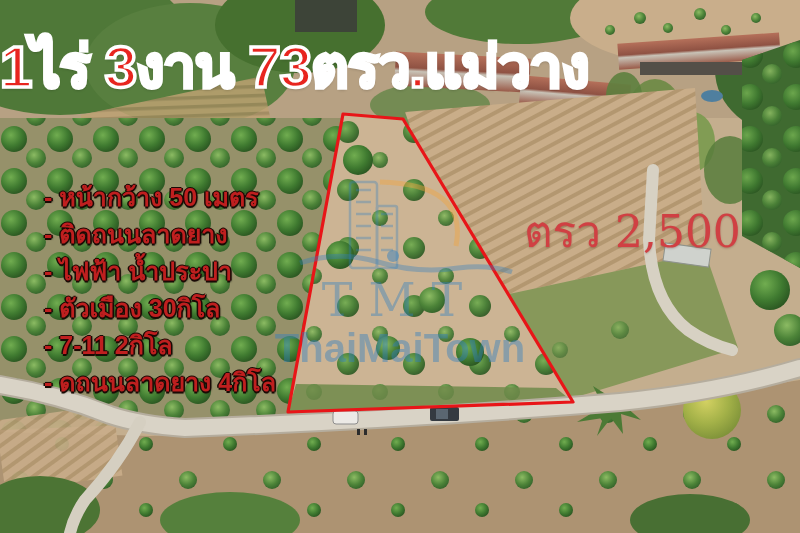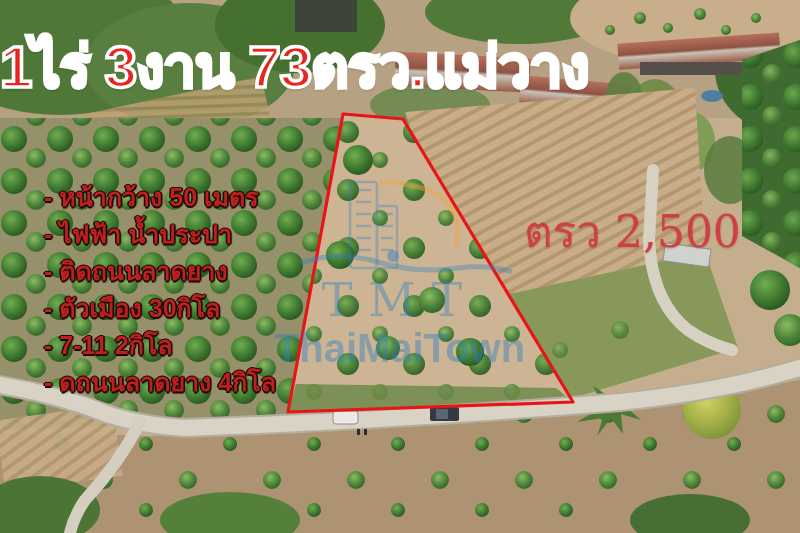--- a/index.html
+++ b/index.html
@@ -191,22 +191,22 @@
     <path d="M300,263 Q338,250 378,262 Q418,274 458,268 Q488,264 512,272" stroke="#2f7fc1" stroke-width="5" fill="none" opacity=".38"></path>
     <circle cx="393" cy="256" r="6" fill="#2f7fc1" opacity=".5"></circle>
     <text x="400" y="316" text-anchor="middle" font-family="DejaVu Serif, serif" font-size="46" letter-spacing="16" fill="#2f7fc1" opacity=".42">TMT</text>
     <text x="400" y="362" text-anchor="middle" font-family="Liberation Sans, sans-serif" font-size="40" font-weight="bold" fill="#2f7fc1" opacity=".45">ThaiMaiTown</text>
   </svg>
 
   <div class="overlay-title">1ไร่ 3งาน 73ตรว.แม่วาง</div>
 
   <ul class="feature-list">
     <li>- หน้ากว้าง 50 เมตร</li>
+    <li>- ติดถนนลาดยาง</li>
     <li>- ไฟฟ้า น้ำประปา</li>
-    <li>- ติดถนนลาดยาง</li>
     <li>- ตัวเมือง 30กิโล</li>
     <li>- 7-11 2กิโล</li>
     <li>- ดถนนลาดยาง 4กิโล</li>
   </ul>
 
   <div class="price-tag">ตรว 2,500</div>
 
 </div>
 
 </body></html>

